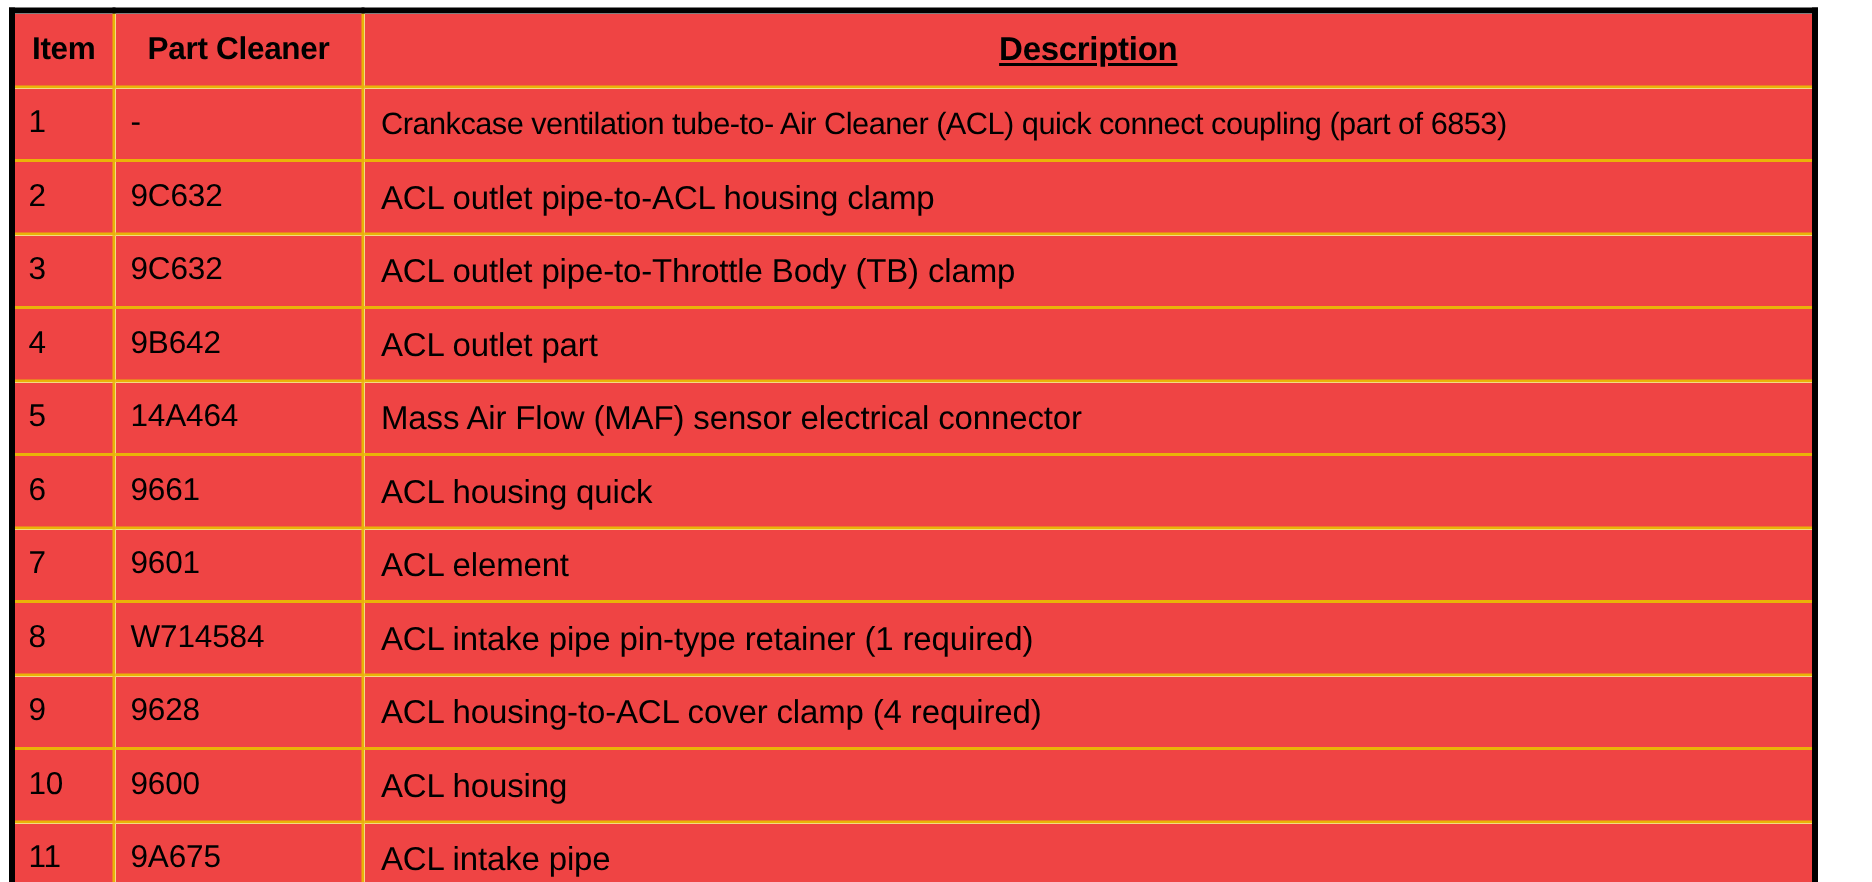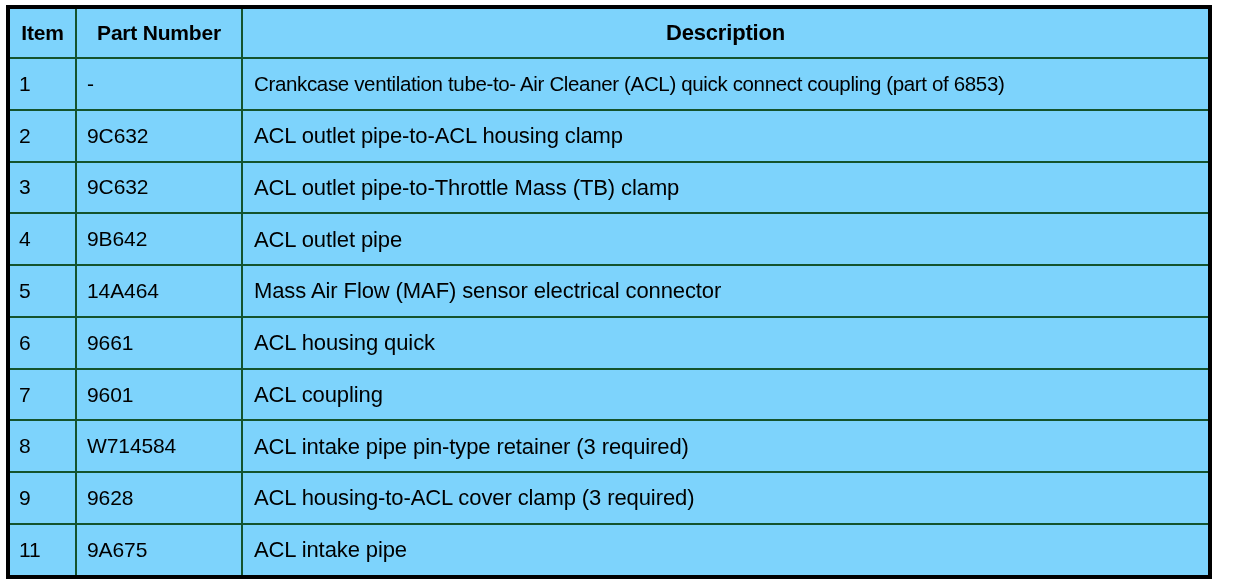--- a/index.html
+++ b/index.html
@@ -40,39 +40,40 @@
     border: 4px solid #000000;
     background: #ffffff;
   }
 
   table.parts-table col.col-item        { width: 68px; }
   table.parts-table col.col-partnumber  { width: 166px; }
   table.parts-table col.col-description { width: auto; }
 
   table.parts-table th,
   table.parts-table td {
-    border: 2px solid #14532d;
+    border: 2px solid #eab308;
     padding: 0 10px;
     font-size: 21px;
     line-height: 1.15;
     vertical-align: middle;
     white-space: nowrap;
     overflow: hidden;
-    background: #7dd3fc;
+    background: #ef4444;
   }
 
   table.parts-table thead th {
     font-weight: bold;
     text-align: center;
     height: 48px;
     letter-spacing: -0.2px;
   }
 
   table.parts-table thead th.th-description {
     font-size: 22px;
+    text-decoration: underline;
   }
 
   table.parts-table tbody td {
     font-weight: normal;
     text-align: left;
     height: 47px;
     letter-spacing: -0.1px;
   }
 
   table.parts-table tbody td.cell-item {
@@ -100,69 +101,74 @@
   <div class="parts-table-wrap">
     <table class="parts-table">
       <colgroup>
         <col class="col-item">
         <col class="col-partnumber">
         <col class="col-description">
       </colgroup>
       <thead>
         <tr>
           <th class="th-item">Item</th>
-          <th class="th-partnumber">Part Number</th>
+          <th class="th-partnumber">Part Cleaner</th>
           <th class="th-description">Description</th>
         </tr>
       </thead>
       <tbody>
         <tr>
           <td class="cell-item">1</td>
           <td class="cell-partnumber">-</td>
           <td class="cell-description">Crankcase ventilation tube-to- Air Cleaner (ACL) quick connect coupling (part of 6853)</td>
         </tr>
         <tr>
           <td class="cell-item">2</td>
           <td class="cell-partnumber">9C632</td>
           <td class="cell-description">ACL outlet pipe-to-ACL housing clamp</td>
         </tr>
         <tr>
           <td class="cell-item">3</td>
           <td class="cell-partnumber">9C632</td>
-          <td class="cell-description">ACL outlet pipe-to-Throttle Mass (TB) clamp</td>
+          <td class="cell-description">ACL outlet pipe-to-Throttle Body (TB) clamp</td>
         </tr>
         <tr>
           <td class="cell-item">4</td>
           <td class="cell-partnumber">9B642</td>
-          <td class="cell-description">ACL outlet pipe</td>
+          <td class="cell-description">ACL outlet part</td>
         </tr>
         <tr>
           <td class="cell-item">5</td>
           <td class="cell-partnumber">14A464</td>
           <td class="cell-description">Mass Air Flow (MAF) sensor electrical connector</td>
         </tr>
         <tr>
           <td class="cell-item">6</td>
           <td class="cell-partnumber">9661</td>
           <td class="cell-description">ACL housing quick</td>
         </tr>
         <tr>
           <td class="cell-item">7</td>
           <td class="cell-partnumber">9601</td>
-          <td class="cell-description">ACL coupling</td>
+          <td class="cell-description">ACL element</td>
         </tr>
         <tr>
           <td class="cell-item">8</td>
           <td class="cell-partnumber">W714584</td>
-          <td class="cell-description">ACL intake pipe pin-type retainer (3 required)</td>
+          <td class="cell-description">ACL intake pipe pin-type retainer (1 required)</td>
         </tr>
         <tr>
           <td class="cell-item">9</td>
           <td class="cell-partnumber">9628</td>
-          <td class="cell-description">ACL housing-to-ACL cover clamp (3 required)</td>
+          <td class="cell-description">ACL housing-to-ACL cover clamp (4 required)</td>
+        </tr>
+        <tr>
+          <td class="cell-item">10</td>
+          <td class="cell-partnumber">9600</td>
+          <td class="cell-description">ACL housing</td>
         </tr>
         <tr>
           <td class="cell-item">11</td>
           <td class="cell-partnumber">9A675</td>
           <td class="cell-description">ACL intake pipe</td>
         </tr>
       </tbody>
     </table>
   </div>
 

